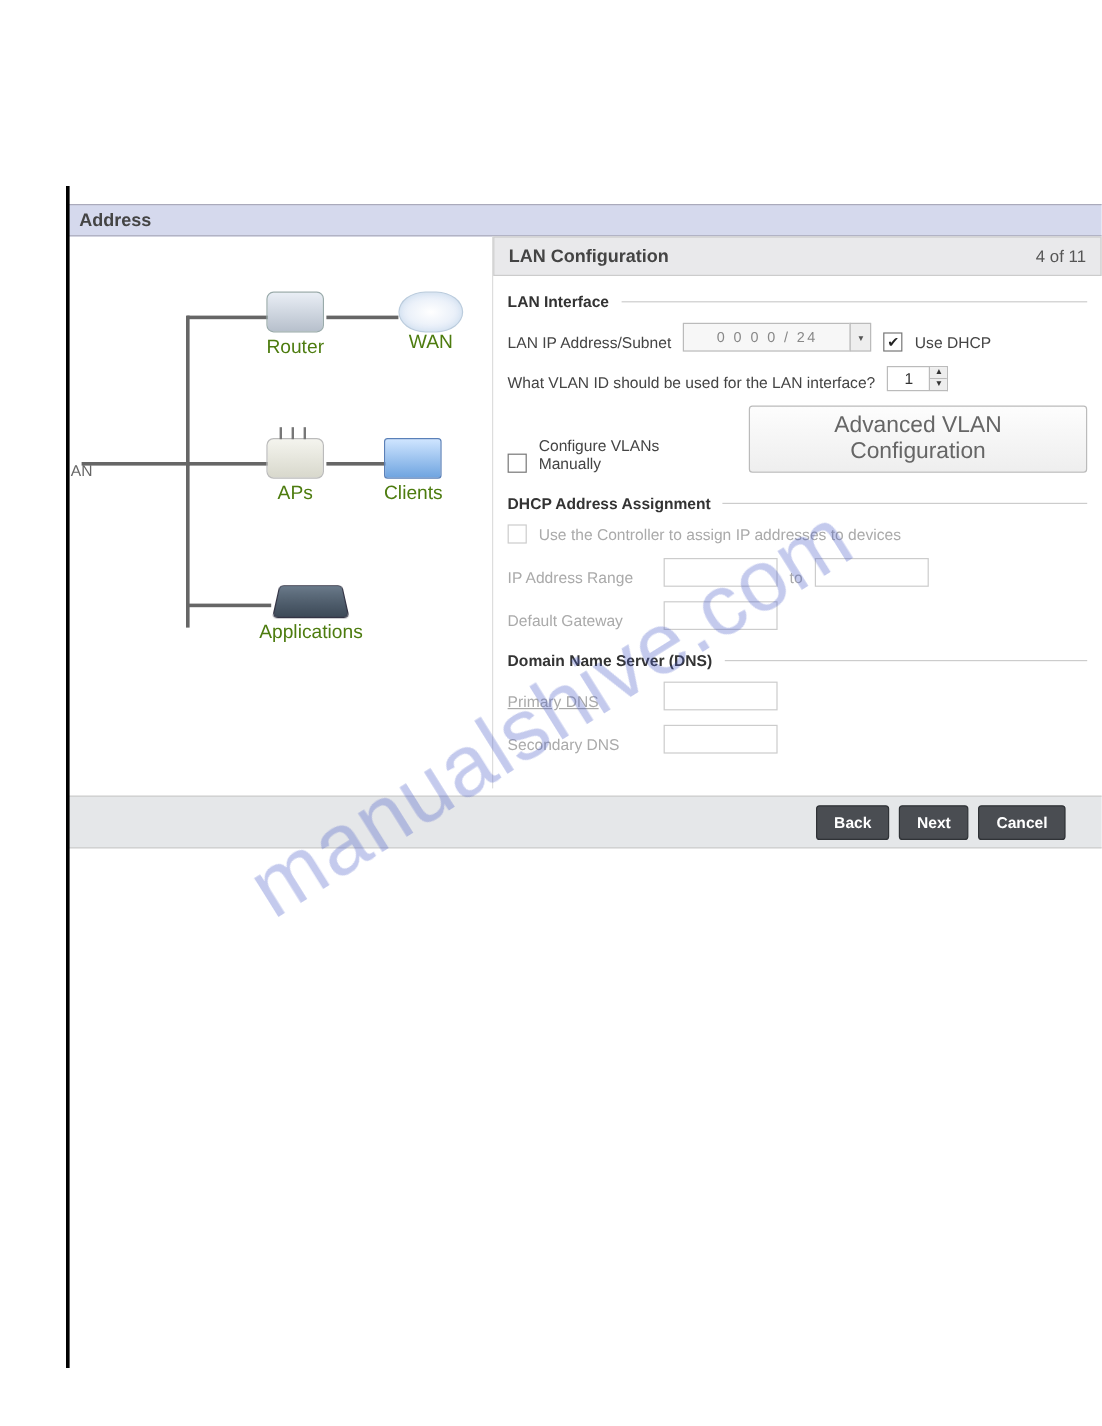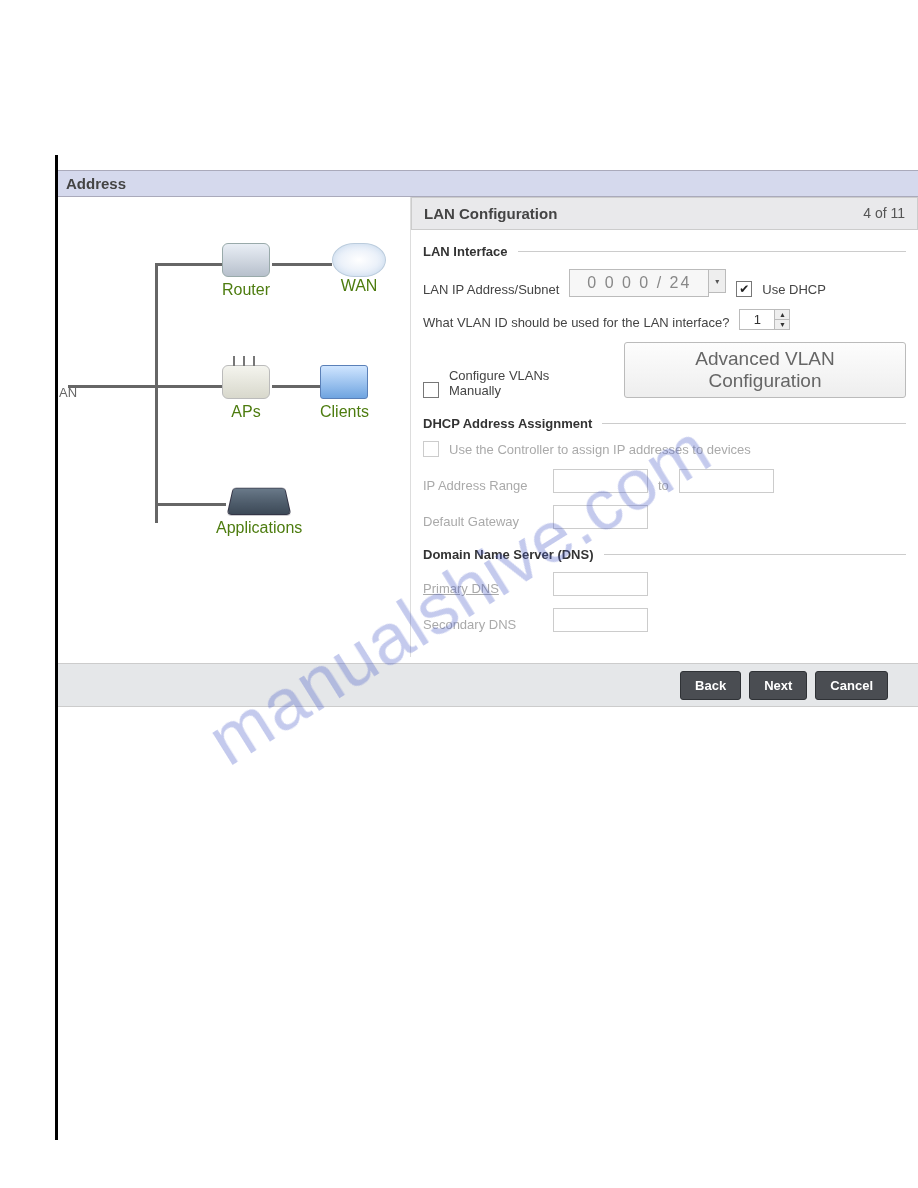--- a/index.html
+++ b/index.html
@@ -15,21 +15,21 @@
   .panel-header { background: #e9e9eb; border: 1px solid #ccc; padding: 7px 12px; display: flex; justify-content: space-between; color: #555; }
   .panel-header .title { font-weight: bold; font-size: 15px; color: #444; }
   .panel-header .step { color: #555; font-size: 14px; }
   .right-content { padding: 14px 12px 10px 12px; }
   .intro { color: #555; margin-bottom: 18px; }
   .section-row { display: flex; align-items: center; margin-bottom: 10px; }
   .section-title { font-weight: bold; color: #333; font-size: 13px; margin-right: 10px; white-space: nowrap; }
   .section-line { flex: 1; height: 1px; background: #ccc; }
   .field-row { display: flex; align-items: flex-end; margin-bottom: 12px; gap: 10px; }
   .label { color: #444; }
-  .ip-box { border: 1px solid #bbb; background: #f7f7f7; color: #888; padding: 4px 6px; width: 140px; text-align: center; letter-spacing: 2px; font-size: 16px; }
+  .ip-box { border: 1px solid #bbb; background: #f7f7f7; color: #888; padding: 4px 6px; width: 140px; text-align: center; letter-spacing: 2px; font-size: 12px; }
   .small-select { width: 18px; height: 24px; border: 1px solid #bbb; background: #eee; margin-left: -1px; display: inline-flex; align-items: center; justify-content: center; font-size: 8px; color: #555; }
   .cb { width: 16px; height: 16px; border: 1px solid #777; background: #fff; display: inline-flex; align-items: center; justify-content: center; font-size: 12px; color: #222; }
   .spin { display: inline-flex; align-items: stretch; }
   .spin-input { border: 1px solid #bbb; width: 36px; text-align: center; padding: 2px 4px; }
   .spin-btns { display: flex; flex-direction: column; border: 1px solid #bbb; border-left: none; }
   .spin-btns span { font-size: 7px; line-height: 9px; text-align: center; width: 14px; background: #eee; border-bottom: 1px solid #bbb; }
   .spin-btns span:last-child { border-bottom: none; }
   .btn-gray { border: 1px solid #bbb; background: linear-gradient(#fdfdfd,#eee); padding: 5px 12px; border-radius: 3px; color: #666; font-size: 19px; }
   .text-input { border: 1px solid #ccc; background: #fff; height: 24px; width: 95px; }
   .disabled-text { color: #aaa; }

